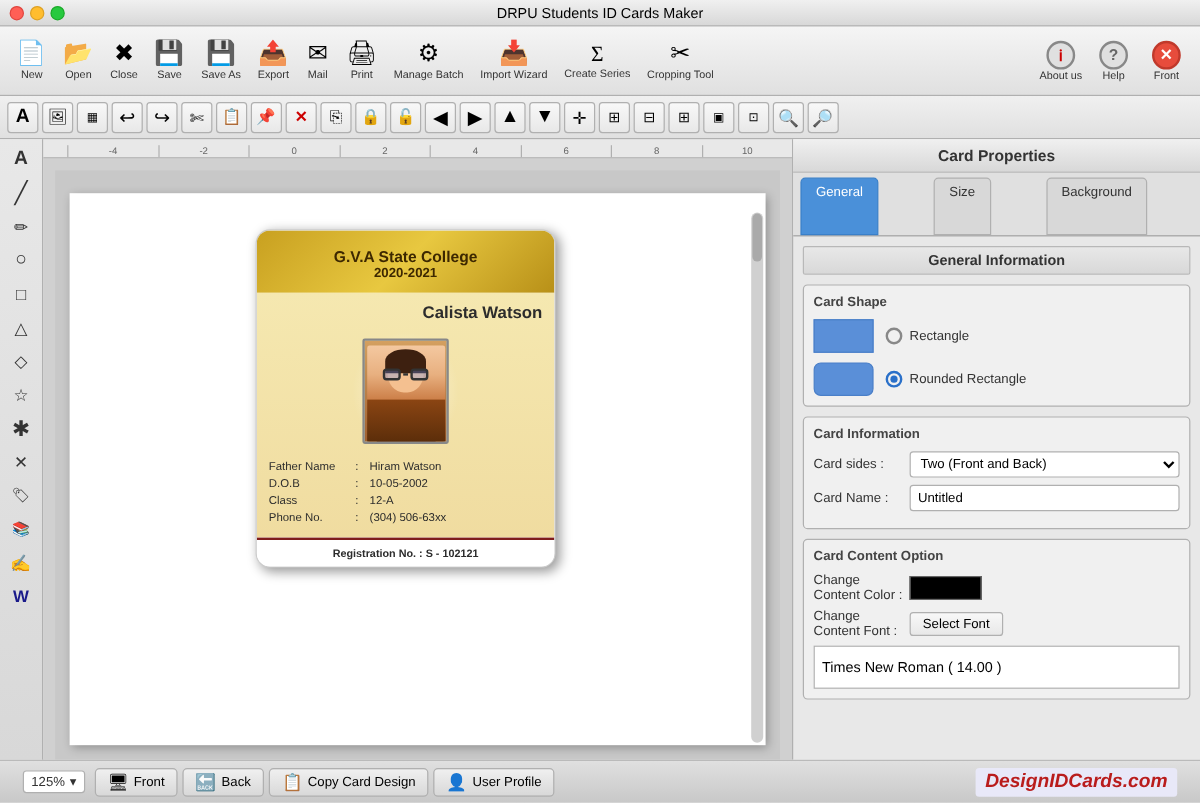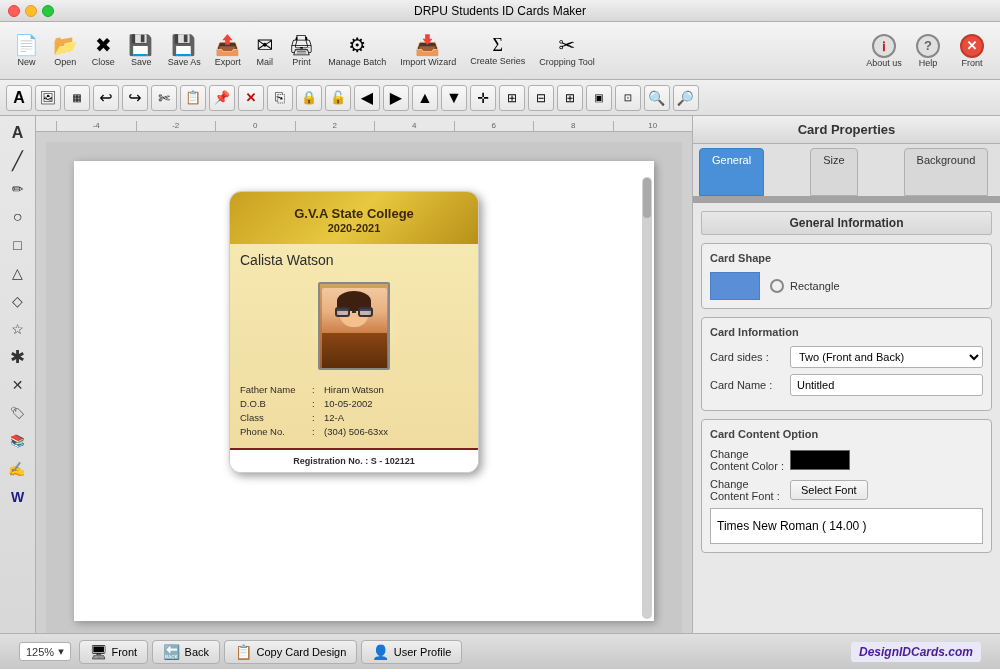--- a/index.html
+++ b/index.html
@@ -44,43 +44,43 @@
     .ruler-mark { font-size: 8px; color: #666; flex: 1; text-align: center; border-left: 1px solid #b0b0b0; padding-bottom: 1px; }
     #canvas-content { background: #c8c8c8; position: relative; margin: 10px; height: calc(100% - 20px); display: flex; align-items: center; justify-content: center; }
     #canvas-white { background: white; width: 580px; height: 460px; position: relative; box-shadow: 2px 2px 8px rgba(0,0,0,0.3); }
 
     
     #id-card { position: absolute; left: 155px; top: 30px; width: 250px; background: white; border-radius: 12px; box-shadow: 3px 3px 10px rgba(0,0,0,0.4); overflow: hidden; border: 1px solid #ccc; }
     #card-header { background: linear-gradient(135deg, #c8a020 0%, #e8c840 50%, #b89018 100%); padding: 14px 10px 10px; text-align: center; }
     #card-header .college-name { font-size: 13px; font-weight: bold; color: #3d2800; line-height: 1.3; }
     #card-header .year { font-size: 11px; font-weight: bold; color: #3d2800; }
     #card-body { background: linear-gradient(to bottom, #f5e8b0, #f0dca0); padding: 8px 10px; }
-    #card-body .student-name { text-align: left; font-size: 14px; font-weight: normal; color: #2c2c2c; margin-bottom: 8px; }
+    #card-body .student-name { text-align: right; font-size: 14px; font-weight: bold; color: #2c2c2c; margin-bottom: 8px; }
     #photo-container { display: flex; justify-content: center; margin-bottom: 8px; position: relative; }
     #photo-bg { width: 90px; height: 100px; background: radial-gradient(ellipse, rgba(255,255,255,0.6) 0%, transparent 70%); display: flex; align-items: center; justify-content: center; }
     #photo-frame { width: 72px; height: 88px; border: 2px solid #888; background: linear-gradient(to bottom, #d4a060, #a06030); display: flex; align-items: flex-end; justify-content: center; overflow: hidden; border-radius: 2px; }
     .photo-person { width: 65px; height: 80px; background: linear-gradient(to bottom, #f4c8a0 0%, #e8b080 30%, #c87840 60%, #8B4513 100%); border-radius: 2px; position: relative; display: flex; align-items: flex-start; justify-content: center; padding-top: 5px; }
     .photo-head { width: 30px; height: 34px; background: #f4c090; border-radius: 50% 50% 45% 45%; position: relative; }
     .photo-hair { position: absolute; top: -2px; left: -2px; width: 34px; height: 20px; background: #3d2010; border-radius: 50% 50% 0 0; }
     .photo-glasses { position: absolute; top: 14px; left: -4px; width: 38px; height: 6px; display: flex; gap: 2px; }
     .glass-lens { width: 16px; height: 10px; border: 2px solid #333; border-radius: 3px; background: rgba(100,150,255,0.3); }
     .glass-bridge { width: 4px; height: 2px; background: #333; margin-top: 4px; }
     .photo-body { position: absolute; bottom: 0; left: 0; right: 0; height: 35px; background: linear-gradient(to bottom, #8B4513, #5c2e0a); }
     .photo-shirt { position: absolute; bottom: 0; left: 8px; right: 8px; height: 30px; background: #1a1a3a; border-radius: 2px 2px 0 0; }
 
     .card-info-row { display: flex; font-size: 9.5px; color: #2c2c2c; margin-bottom: 3px; }
     .card-info-label { width: 72px; font-weight: normal; }
     .card-info-colon { width: 12px; }
     .card-info-value { flex: 1; font-weight: normal; }
     #card-footer { background: white; border-top: 2px solid #7f1d1d; padding: 6px 10px; text-align: center; font-size: 9px; font-weight: bold; color: #2c2c2c; }
 
     
-    #right-panel { width: 308px; background: #e8e8e8; border-left: 1px solid #b0b0b0; display: flex; flex-direction: column; }
+    #right-panel { width: 340px; background: #e8e8e8; border-left: 1px solid #b0b0b0; display: flex; flex-direction: column; }
     #card-properties-header { background: linear-gradient(to bottom, #f0f0f0, #d8d8d8); padding: 6px 12px; font-size: 13px; font-weight: bold; color: #333; border-bottom: 1px solid #b0b0b0; text-align: center; }
-    #tabs { display: flex; background: #e0e0e0; padding: 4px 6px 0; gap: 2px; border-bottom: 7px solid #a3a3a3; }
+    #tabs { display: flex; background: #e0e0e0; padding: 4px 6px 0; gap: 2px; border-bottom: 1px solid #a3a3a3; }
     .tab { padding: 5px 12px; font-size: 11px; cursor: pointer; border: 1px solid transparent; border-radius: 4px 4px 0 0; color: #333; }
     .tab.active { background: #4a90d9; color: white; border-color: #3a80c9; }
     .tab:not(.active) { background: #d8d8d8; border-color: #b0b0b0; margin-left: 44px; }
     #panel-content { flex: 1; padding: 8px; overflow-y: auto; }
     .section-title { font-size: 12px; font-weight: bold; color: #333; background: linear-gradient(to bottom, #e8e8e8, #d8d8d8); padding: 4px 8px; border: 1px solid #b8b8b8; margin-bottom: 8px; border-radius: 2px; text-align: center; }
     .subsection { border: 1px solid #b0b0b0; border-radius: 4px; padding: 8px; margin-bottom: 8px; background: #f0f0f0; }
     .subsection-title { font-size: 11px; font-weight: bold; color: #444; margin-bottom: 8px; }
     .shape-options { display: flex; flex-direction: column; gap: 8px; }
     .shape-row { display: flex; align-items: center; gap: 10px; }
     .shape-preview { width: 50px; height: 28px; background: #5a8fd8; border: 1px solid #4a7fc8; }
@@ -97,21 +97,21 @@
 
     .color-swatch { width: 60px; height: 20px; background: black; border: 1px solid #666; cursor: pointer; }
     .select-font-btn { padding: 3px 10px; border: 1px solid #b0b0b0; border-radius: 3px; background: linear-gradient(to bottom, #f8f8f8, #e8e8e8); font-size: 11px; cursor: pointer; }
     .font-display { width: 100%; height: 36px; border: 1px solid #b0b0b0; background: white; padding: 4px 6px; font-size: 12px; display: flex; align-items: center; }
 
     
     #bottom-bar { height: 36px; background: linear-gradient(to bottom, #e0e0e0, #c8c8c8); border-top: 1px solid #b0b0b0; display: flex; align-items: center; padding: 0 19px; gap: 4px; }
     .bottom-btn { display: flex; align-items: center; gap: 4px; padding: 3px 10px; border: 1px solid #b0b0b0; border-radius: 4px; background: linear-gradient(to bottom, #f0f0f0, #d8d8d8); cursor: pointer; font-size: 11px; font-weight: 500; }
     .bottom-btn-icon { font-size: 14px; }
     .zoom-area { display: flex; align-items: center; gap: 4px; font-size: 11px; color: #333; padding: 2px 6px; border: 1px solid #b0b0b0; border-radius: 3px; background: white; margin-right: 4px; }
-    .designidcards { margin-left: auto; font-size: 12px; font-weight: bold; color: #4c1d95; font-style: italic; background: #e8e8f8; padding: 3px 8px; border-radius: 3px; }
+    .designidcards { margin-left: auto; font-size: 16px; font-weight: bold; color: #b91c1c; font-style: italic; background: #e8e8f8; padding: 3px 8px; border-radius: 3px; }
 
     
     .scroll-track { position: absolute; right: 2px; top: 16px; bottom: 2px; width: 10px; background: #d0d0d0; border-radius: 5px; }
     .scroll-thumb { width: 8px; height: 40px; background: #aaa; border-radius: 4px; margin: 1px; }
   </style>
 </head>
 <body>
 
 <div id="titlebar">
   <div class="traffic-lights">
@@ -331,20 +331,29 @@
       <div class="subsection">
         <div class="subsection-title">Card Shape</div>
         <div class="shape-options">
           <div class="shape-row">
             <div class="shape-preview"></div>
             <label class="radio-label">
               <div class="radio-circle"></div>
               <span>Rectangle</span>
             </label>
           </div>
+          <div class="shape-row">
+            <div class="shape-preview rounded"></div>
+            <label class="radio-label">
+              <div class="radio-circle selected">
+                <div class="radio-dot"></div>
+              </div>
+              <span>Rounded Rectangle</span>
+            </label>
+          </div>
         </div>
       </div>
 
       <div class="subsection">
         <div class="subsection-title">Card Information</div>
         <div class="form-row">
           <span class="form-label">Card sides :</span>
           <select class="form-select">
             <option>One (Front Only)</option>
             <option selected="">Two (Front and Back)</option>

